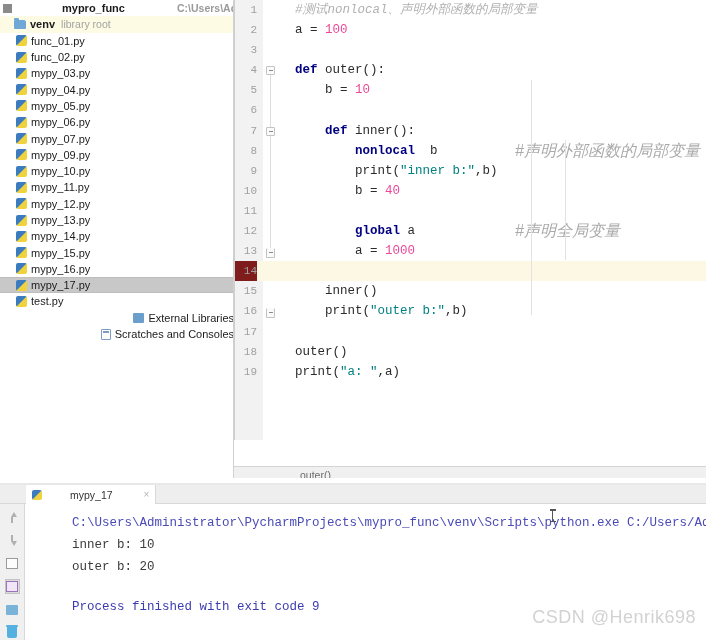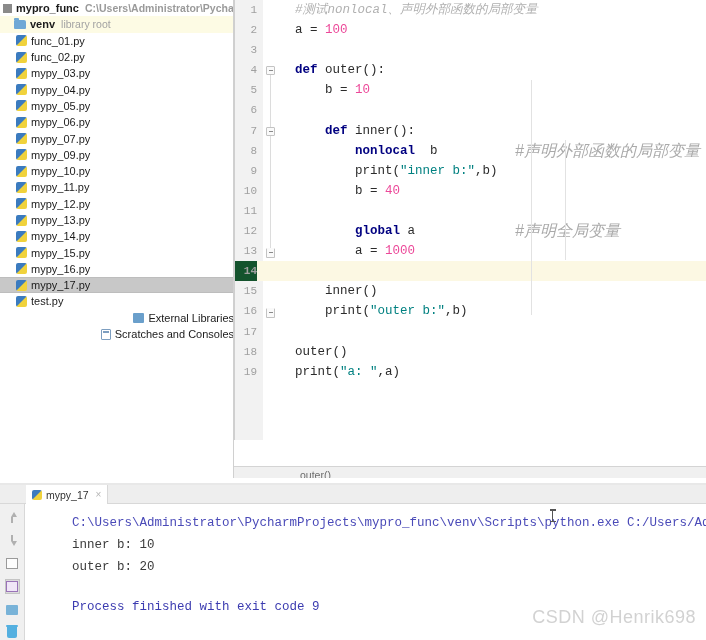--- a/index.html
+++ b/index.html
@@ -26,21 +26,21 @@
   }
   .tree-row {
     display: flex;
     align-items: center;
     height: 16.3px;
     padding-left: 4px;
     white-space: nowrap;
     font-size: 11px;
     color: #1b1b1b;
   }
-  .tree-row.root { font-weight: bold; padding-left: 3px; }
+  .tree-row.root { font-weight: bold; padding-left: 3px; gap: 46px; }
   .tree-row.venv {
     background: #fdfbe4;
     padding-left: 14px;
   }
   .tree-row.file { padding-left: 16px; }
   .tree-row.selected {
     background: #c8c8c8;
     border-top: 1px solid #bdbdbd;
     border-bottom: 1px solid #bdbdbd;
   }
@@ -134,21 +134,21 @@
   .ln {
     position: absolute;
     left: 0; top: 0;
     width: 22px;
     text-align: right;
     color: #a0a0a0;
     font-family: "Liberation Mono", monospace;
     font-size: 11px;
     line-height: 20.1px;
   }
-  .code-line.current .ln { background: #14532d; font-weight: bold; }
+  .code-line.current .ln { background: #7f1d1d; }
   .code-text {
     position: absolute;
     left: 60px; top: 0;
     line-height: 20.1px;
     color: #2b2b2b;
   }
   .tk-kw   { color: #000080; font-weight: bold; }
   .tk-num  { color: #ec4899; }
   .tk-str  { color: #008080; }
   .tk-fn   { color: #2b2b2b; }
@@ -253,20 +253,21 @@
   #run-tab {
     position: absolute;
     left: 26px; top: 0;
     height: 19px;
     display: flex; align-items: center;
     padding: 0 6px 0 6px;
     background: #ffffff;
     border-right: 1px solid #d8d8d8;
     font-size: 10.5px;
     color: #333333;
+    gap: 24px;
   }
   #run-tab .ic-py { width: 10px; height: 10px; margin-right: 4px; }
   .tab-close {
     margin-left: 7px;
     color: #b5b5b5;
     font-size: 10px;
   }
   #run-toolbar {
     position: absolute;
     left: 0; top: 19px;

